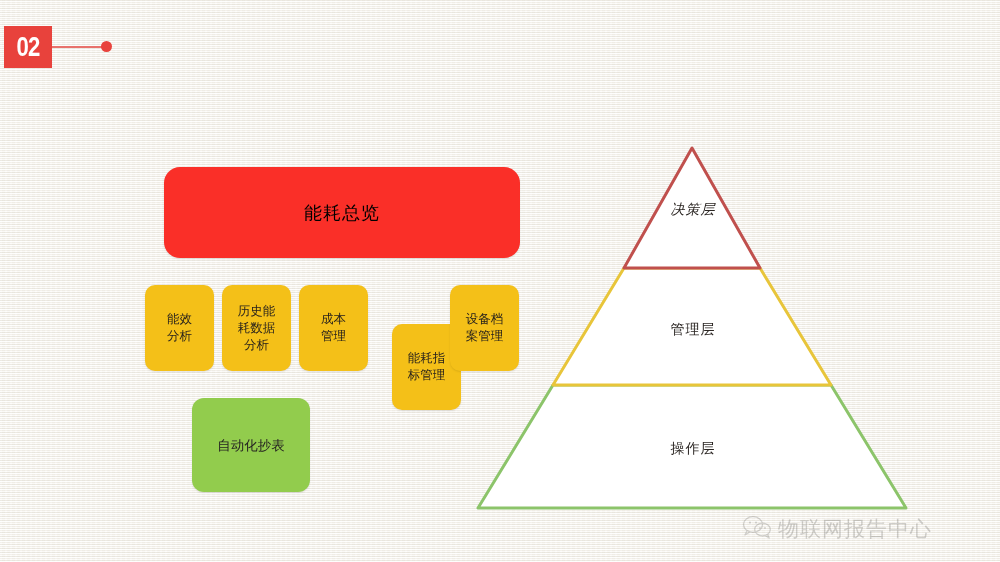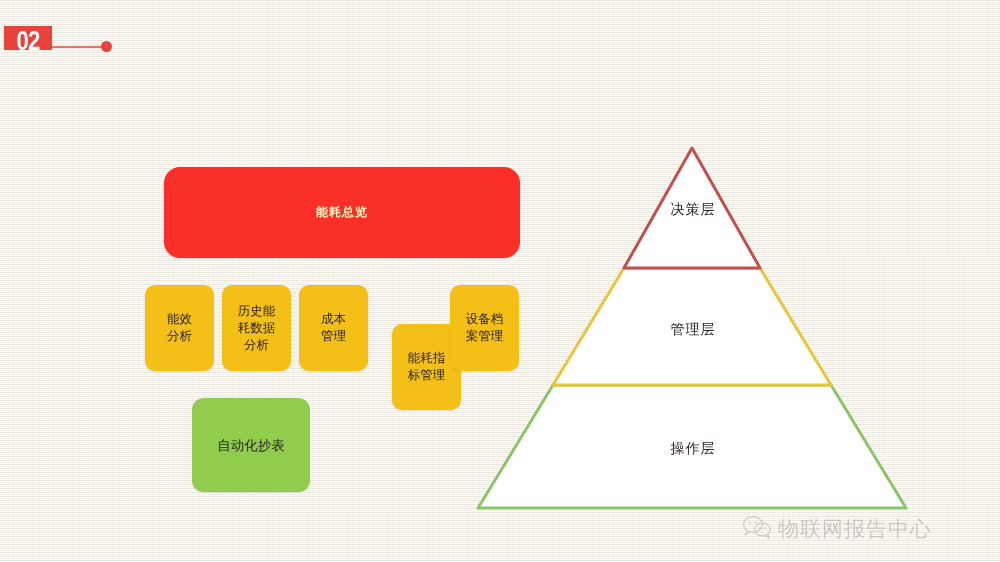--- a/index.html
+++ b/index.html
@@ -34,23 +34,24 @@
         rgba(232,228,219,0.3) 5px);
     overflow: hidden;
   }
 
   
   #header-badge {
     position: absolute;
     left: 4px;
     top: 26px;
     width: 48px;
-    height: 24px;
+    height: 42px;
     background: #e8423c;
     display: flex;
+    align-items: center;
     justify-content: center;
   }
   #header-badge .num {
     color: #ffffff;
     font-size: 27px;
     font-weight: bold;
     letter-spacing: -1px;
     transform: scaleX(0.82);
     font-family: "Liberation Sans Narrow", "Liberation Sans", sans-serif;
   }
@@ -101,24 +102,23 @@
   #box-overview {
     left: 164px;
     top: 167px;
     width: 356px;
     height: 91px;
     background: #fa2f28;
     border-radius: 16px;
     box-shadow: 0 1px 2px rgba(0,0,0,0.10);
   }
   #box-overview .lbl {
-    font-size: 12px;
-    color: #fef9c3;
-    letter-spacing: 1px;
-    font-weight: bold;
+    font-size: 18px;
+    color: #000000;
+    letter-spacing: 1px;
   }
 
   .fn-yellow {
     top: 285px;
     width: 69px;
     height: 86px;
     background: #f4c018;
     border-radius: 10px;
     box-shadow: 0 1px 2px rgba(0,0,0,0.10);
   }
@@ -153,21 +153,21 @@
   }
   #pyramid svg { display: block; }
   .pyr-label {
     position: absolute;
     color: #2a2522;
     font-size: 14px;
     letter-spacing: 1px;
     white-space: nowrap;
     transform: translateX(-50%);
   }
-  #pyr-label-top { left: 225px; top: 63px; }
+  #pyr-label-top { left: 225px; top: 63px; font-style: italic; }
   #pyr-label-mid { left: 225px; top: 183px; }
   #pyr-label-bot { left: 225px; top: 302px; }
 
   
   #watermark {
     position: absolute;
     left: 742px;
     top: 515px;
     display: flex;
     align-items: flex-start;

